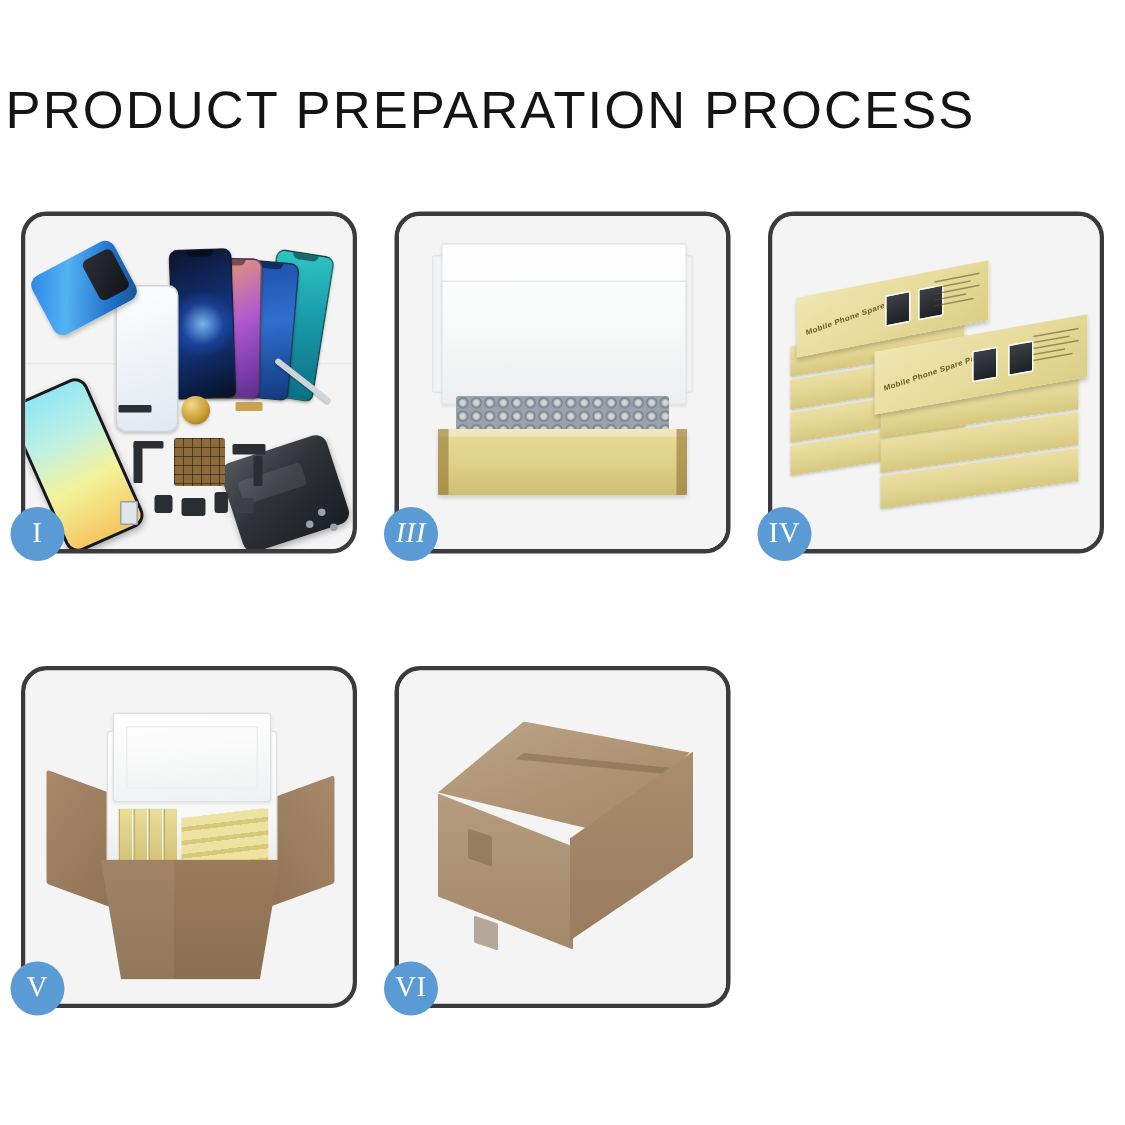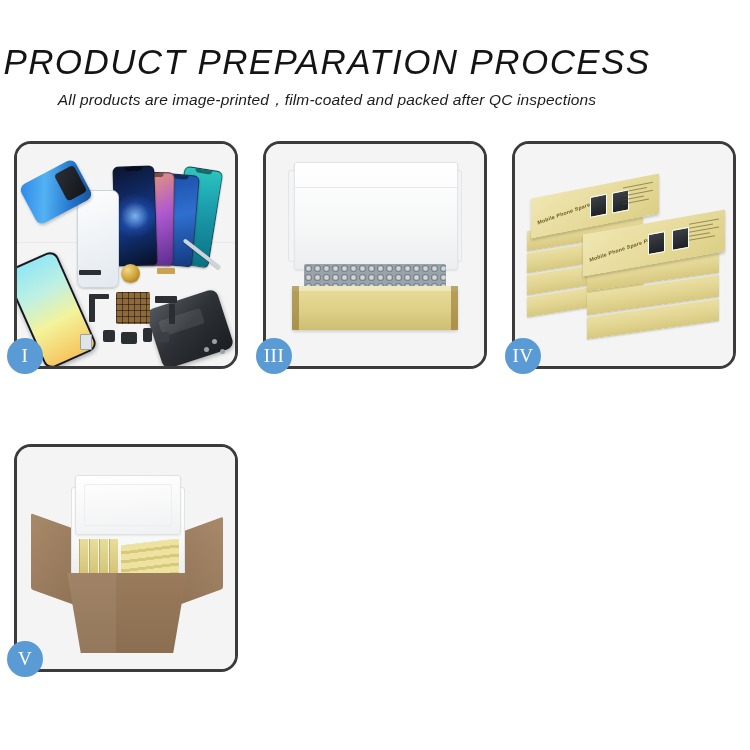--- a/index.html
+++ b/index.html
@@ -17,24 +17,23 @@
   .page {
     position: relative;
     width: 750px;
     height: 750px;
     background: #ffffff;
   }
 
   
   .header {
     position: absolute;
-    left: 0; top: 0;
+    left: 0; top: 12px;
     width: 654px;
     text-align: center;
-    font-style: italic;
   }
   .title {
     margin: 0;
     padding-top: 42px;
     font-size: 35px;
     line-height: 40px;
     font-weight: 400;
     letter-spacing: 1.4px;
     color: #141414;
     font-family: "Liberation Sans", sans-serif;
@@ -243,21 +242,21 @@
     mix-blend-mode: screen;
   }
   .bag .bubbles2 {
     position:absolute; inset:0;
     background-image: radial-gradient(circle, rgba(255,255,255,.55) 25%, rgba(120,132,145,.35) 48%, rgba(255,255,255,0) 60%);
     background-size: 17px 17px;
     background-position: 6px 5px;
   }
 
   
-  .p3 { background: #fbfbfb; }
+  .p3 { background: #fbfbfb; font-style: italic; }
   .b3box { position:absolute; left: 22px; top: 18px; width: 174px; height: 184px; }
   .foamlid {
     position:absolute; left: 6px; top: 0; width: 162px; height: 106px;
     background: linear-gradient(180deg,#ffffff 0%,#f7f8f8 55%,#eceeef 100%);
     border: 1px solid #e2e4e5;
     border-radius: 2px;
     box-shadow: 0 1px 2px rgba(0,0,0,.08);
   }
   .foamlid::before{
     content:""; position:absolute; left:0; top:24px; width:100%; height:1px; background:#e6e8e9;
@@ -421,21 +420,20 @@
   .c6 .t1 { left: 30px; top: 74px; width: 16px; height: 20px; transform: skewY(18deg); }
   .c6 .t2 { left: 34px; top: 132px; width: 16px; height: 18px; transform: skewY(18deg); }
 </style>
 </head>
 <body>
 
 <div class="page">
 
   <div class="header">
     <h1 class="title">PRODUCT PREPARATION PROCESS</h1>
-    <p class="subtitle">All products are image-printed，film-coated and packed after QC inspections</p>
   </div>
 
   <div class="grid">
 
     <div class="panel p1">
       <div class="panel-inner">
         <div class="sheen"></div>
 
         <div class="fan">
           <div class="ph ph1"></div>
@@ -541,15 +539,28 @@
             <i style="left:30px"></i>
             <b></b>
           </div>
           <div class="foamlid5"></div>
           <div class="cbody"></div>
         </div>
       </div>
       <div class="badge">V</div>
     </div>
 
+    <div class="panel p6">
+      <div class="panel-inner">
+        <div class="c6">
+          <div class="topface"></div>
+          <div class="topseam"></div>
+          <div class="leftface"></div>
+          <div class="rightface"></div>
+          <div class="tape t1"></div>
+          <div class="tape t2"></div>
+        </div>
+      </div>
+      <div class="badge">VI</div>
+    </div>
 
   </div>
 </div>
 
 </body></html>

